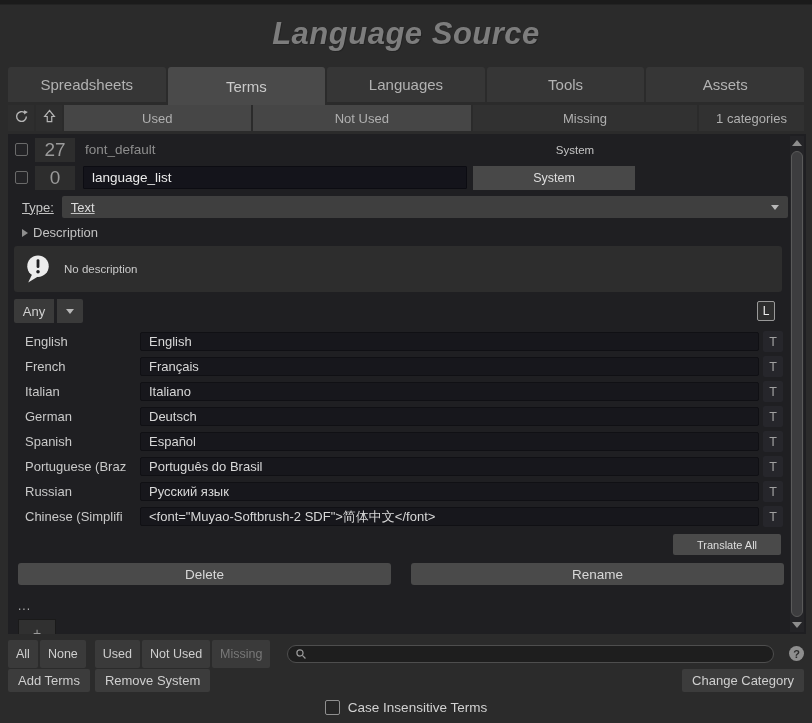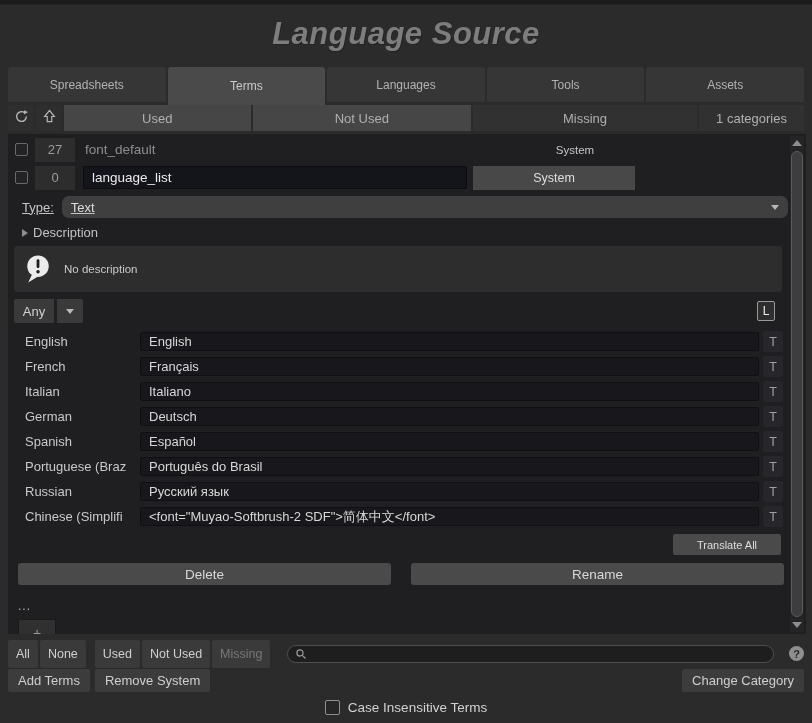--- a/index.html
+++ b/index.html
@@ -15,47 +15,47 @@
   .title-row { height: 57px; display: flex; align-items: center; justify-content: center; }
   .title-row h1 {
     font-size: 31px; font-style: italic; font-weight: 700;
     color: #7d7d7d; letter-spacing: 0.5px; text-shadow: 1px 1px 0 #242424;
   }
 
   
   .tab-bar { margin: 5px 8px 0; height: 38px; display: flex; gap: 2px; align-items: flex-start; position: relative; z-index: 2; }
   .tab {
     flex: 1; height: 35px; background: #363636; display: flex; align-items: center; justify-content: center;
-    font-size: 12px; color: #b2b2b2; border-radius: 3px 3px 0 0; cursor: default;
+    font-size: 15px; color: #b2b2b2; border-radius: 3px 3px 0 0; cursor: default;
   }
   .tab.active { background: #4a4a4a; height: 38px; color: #cacaca; }
 
   
   .sub-toolbar { margin: 0 8px; height: 26px; display: flex; gap: 2px; align-items: stretch; }
   .icon-btn { width: 26px; display: flex; align-items: center; justify-content: center; background: #2e2e2e; }
   .tg { display: flex; align-items: center; justify-content: center; font-size: 13px; color: #b0b0b0; }
   .tg.on { background: #464646; }
   .tg.off { background: #313131; }
 
   
   .panel { margin: 3px 6px 0 8px; height: 500px; background: #1f1f22; position: relative; }
   .panel-content { padding: 3px 18px 0 0; height: 100%; overflow: hidden; }
 
   .trow { display: flex; align-items: center; height: 25px; margin-bottom: 3px; }
   .chk { width: 13px; height: 13px; border: 1px solid #6a6a6a; background: #232326; border-radius: 2px; margin: 0 6px 0 7px; flex: none; }
-  .count { width: 40px; height: 24px; margin-left: 1px; background: #2d2d2d; color: #9b9b9b; display: flex; align-items: center; justify-content: center; font-size: 13px; flex: none; }
+  .count { width: 40px; height: 24px; margin-left: 1px; background: #2d2d2d; color: #9b9b9b; display: flex; align-items: center; justify-content: center; font-size: 19px; flex: none; }
   .tname { flex: 1; padding-left: 10px; font-size: 13.5px; color: #8d8d8d; }
   .sys-label { width: 160px; text-align: center; font-size: 11.5px; color: #c4c4c4; }
   .sp1 { width: 133px; }
   .term-input { width: 384px; height: 23px; margin-left: 8px; background: #14141b; border: 1px solid #0c0c12; border-radius: 1px; color: #ececec; font-size: 13.5px; padding: 0 8px; font-family: inherit; outline: none; }
   .sys-btn { width: 162px; height: 24px; margin-left: 6px; background: #484848; color: #dfdfdf; font-size: 12.5px; display: flex; align-items: center; justify-content: center; }
 
   .type-row { display: flex; align-items: center; height: 24px; margin-top: 5px; padding-left: 14px; text-decoration: underline; }
   .type-label { font-size: 13px; color: #c6c6c6; flex: none; }
-  .dropdown { flex: 1; margin-left: 8px; height: 22px; background: #3f3f3f; border-radius: 7px; display: flex; align-items: center; padding: 0 9px; color: #dcdcdc; font-size: 13px; }
+  .dropdown { flex: 1; margin-left: 8px; height: 22px; background: #3f3f3f; border-radius: 2px; display: flex; align-items: center; padding: 0 9px; color: #dcdcdc; font-size: 13px; }
   .caret-down { width: 0; height: 0; border-left: 4px solid transparent; border-right: 4px solid transparent; border-top: 5px solid #b8b8b8; }
   .dropdown .caret-down { margin-left: auto; }
 
   .desc-row { height: 19px; margin-top: 4px; display: flex; align-items: center; padding-left: 14px; }
   .caret-right { width: 0; height: 0; border-top: 4px solid transparent; border-bottom: 4px solid transparent; border-left: 6px solid #8e8e8e; }
   .desc-label { margin-left: 5px; font-size: 13px; color: #c2c2c2; }
 
   .info-box { margin: 4px 6px 0; height: 46px; background: #2d2d2d; border-radius: 3px; display: flex; align-items: center; }
   .info-box svg { margin: 0 12px 0 10px; flex: none; }
   .info-text { font-size: 11.5px; color: #cacaca; }

